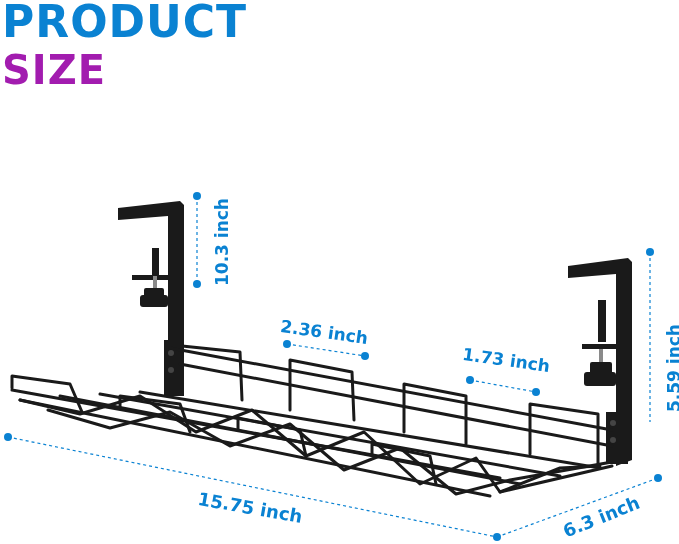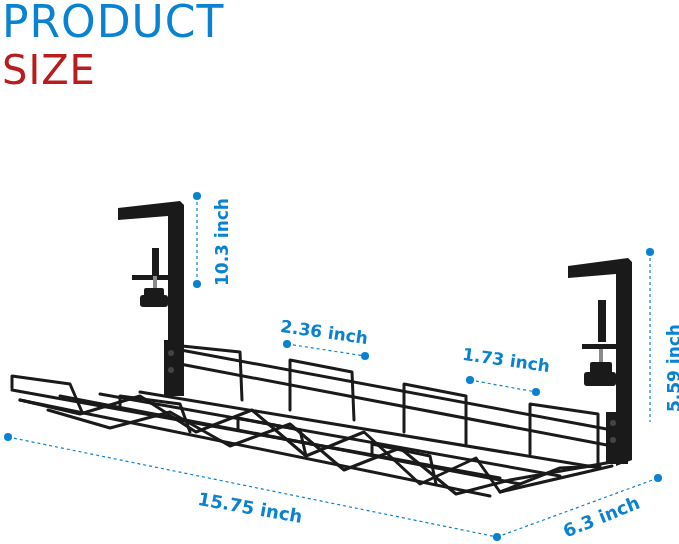--- a/index.html
+++ b/index.html
@@ -1,19 +1,19 @@
 <!DOCTYPE html>
 <html><head>
 <meta charset="utf-8">
 <style>
   html, body { margin:0; padding:0; background:#ffffff; }
   body { width:679px; height:544px; position:relative; overflow:hidden; font-family:"DejaVu Sans", sans-serif; }
-  .title { position:absolute; left:2px; font-weight:normal; letter-spacing:1px; line-height:1; font-family:"DejaVu Sans", sans-serif; }
+  .title { position:absolute; left:2px; font-weight:bold; letter-spacing:1px; line-height:1; font-family:"DejaVu Sans", sans-serif; }
   .t1 { top:0px; font-size:44px; color:#0a82d2; }
-  .t2 { top:50px; font-size:40px; color:#b91c1c; }
+  .t2 { top:50px; font-size:40px; color:#a21caf; }
   svg.art { position:absolute; left:0; top:0; }
   .dim { position:absolute; color:#0a82d2; font-weight:bold; font-size:17px; white-space:nowrap; transform-origin:left top; font-family:"DejaVu Sans", sans-serif; }
 </style>
 </head>
 <body>
 
 <div class="title t1">PRODUCT</div>
 <div class="title t2">SIZE</div>
 
 <svg class="art" width="679" height="544" viewBox="0 0 679 544">

